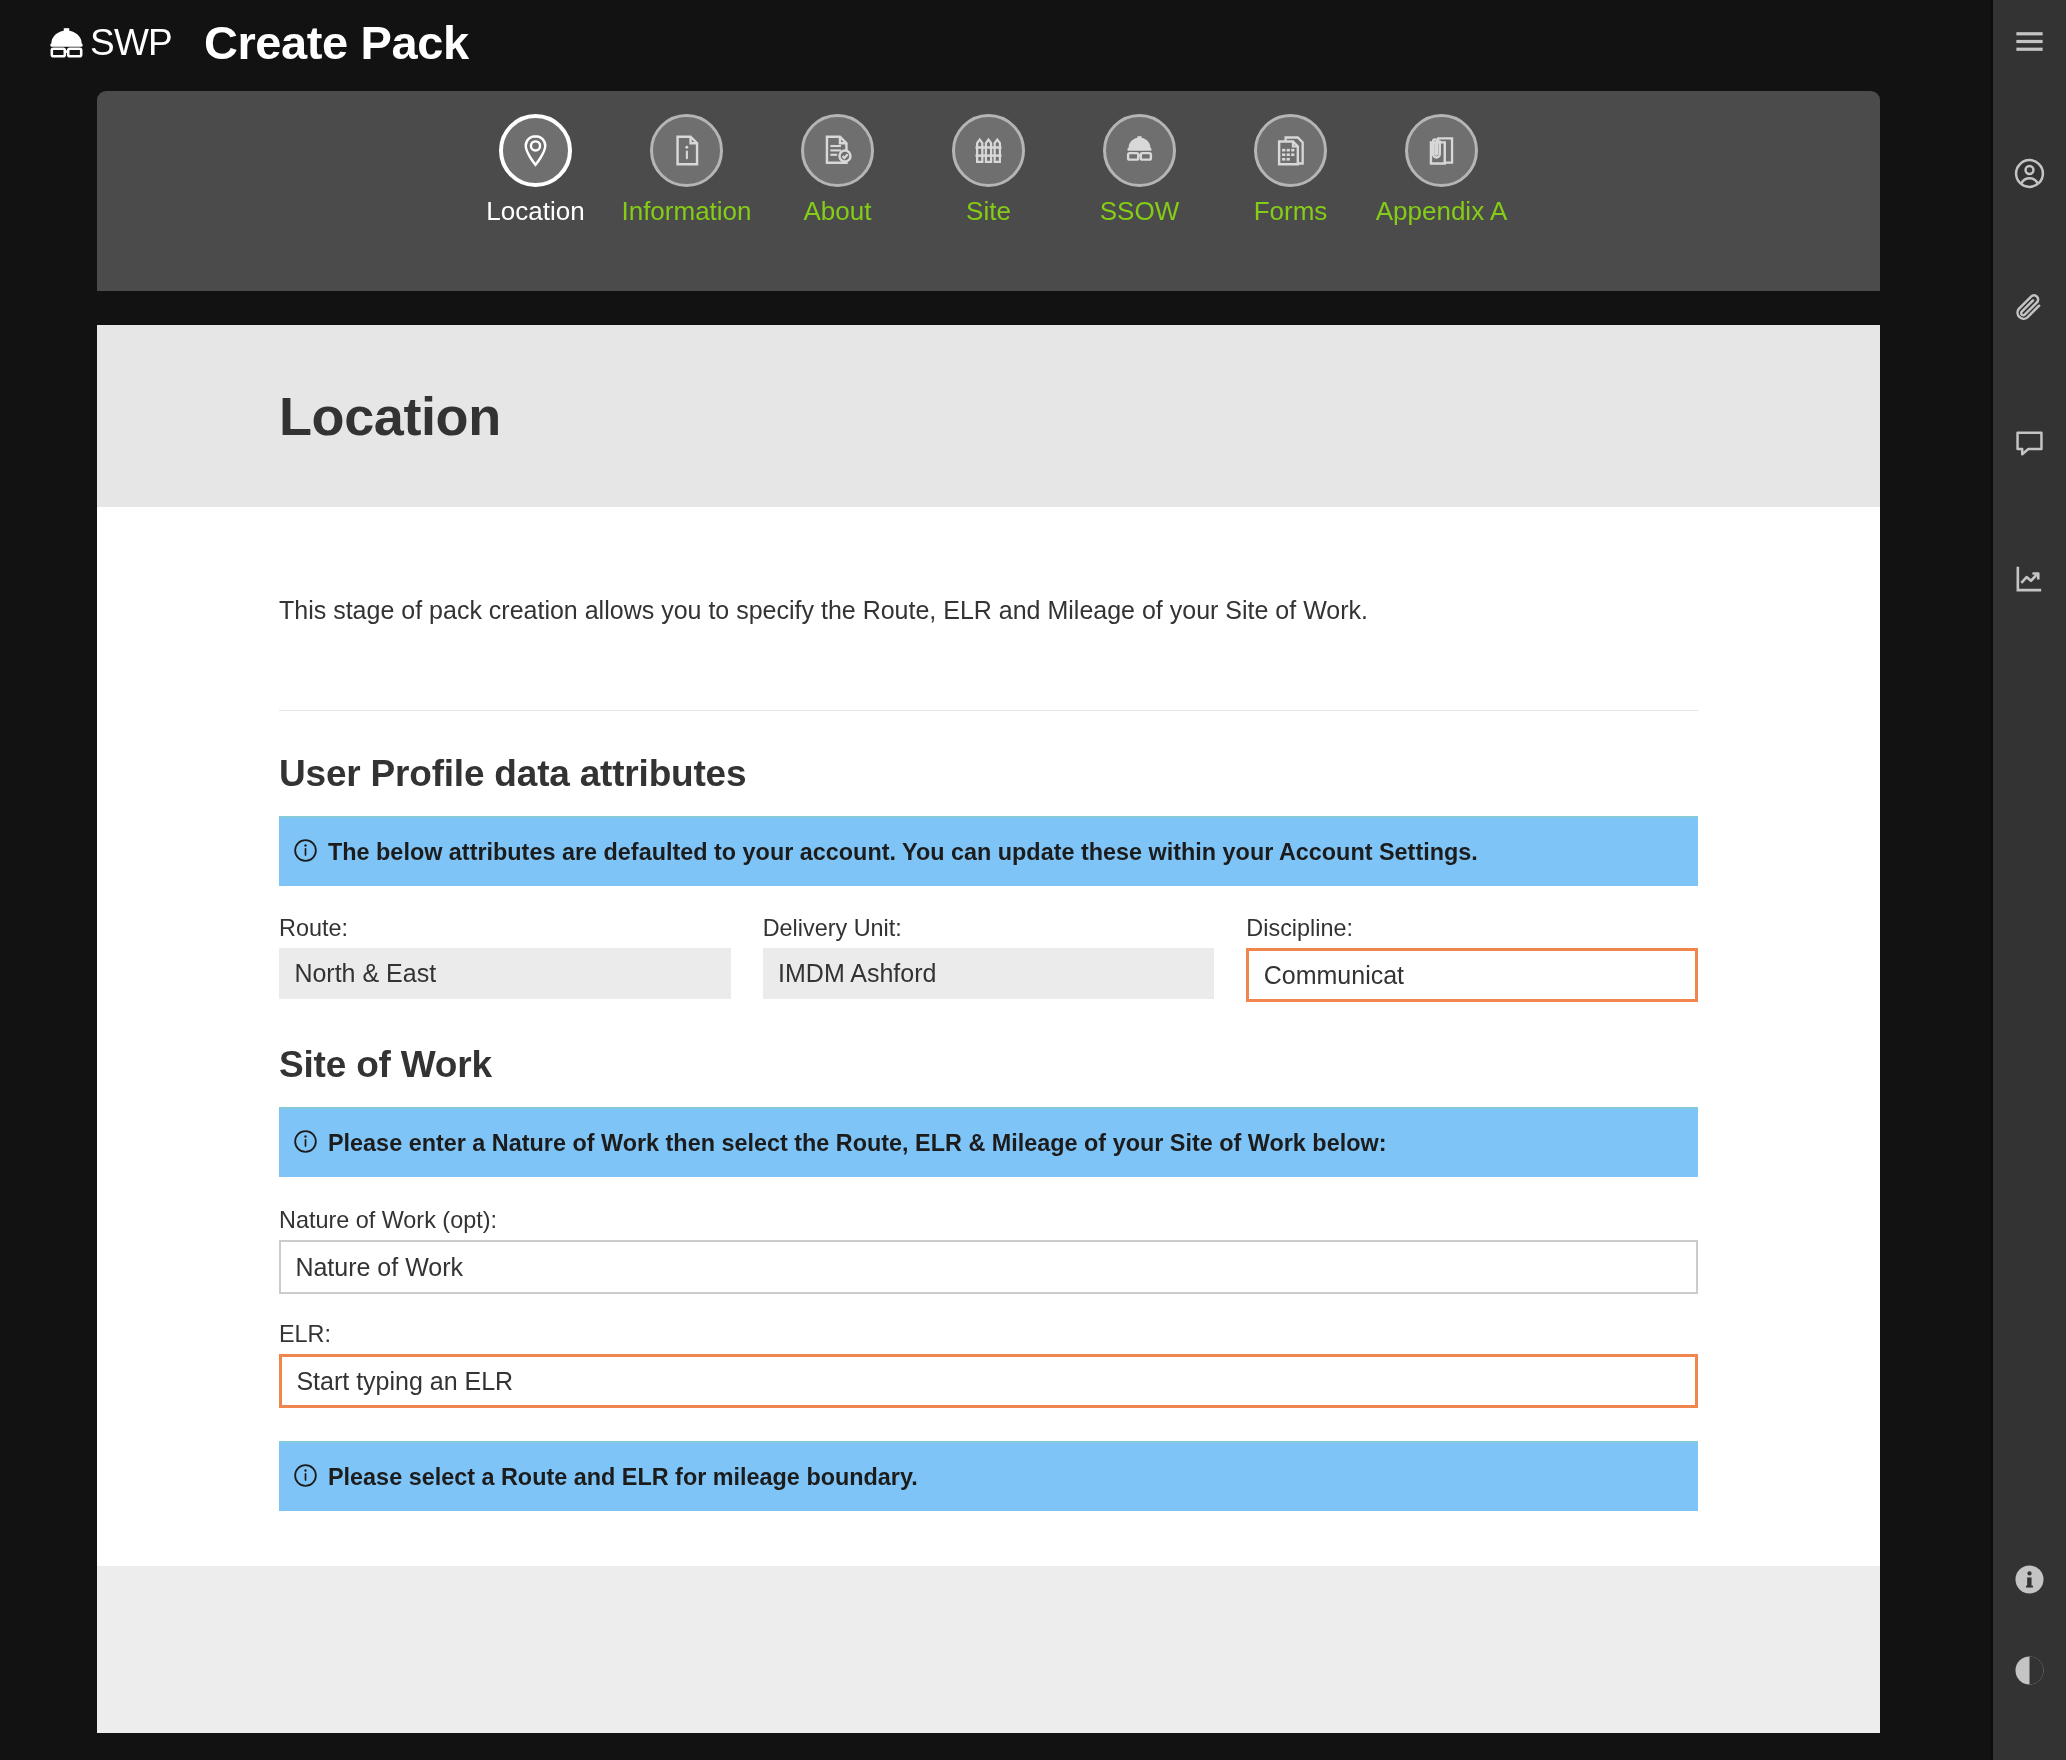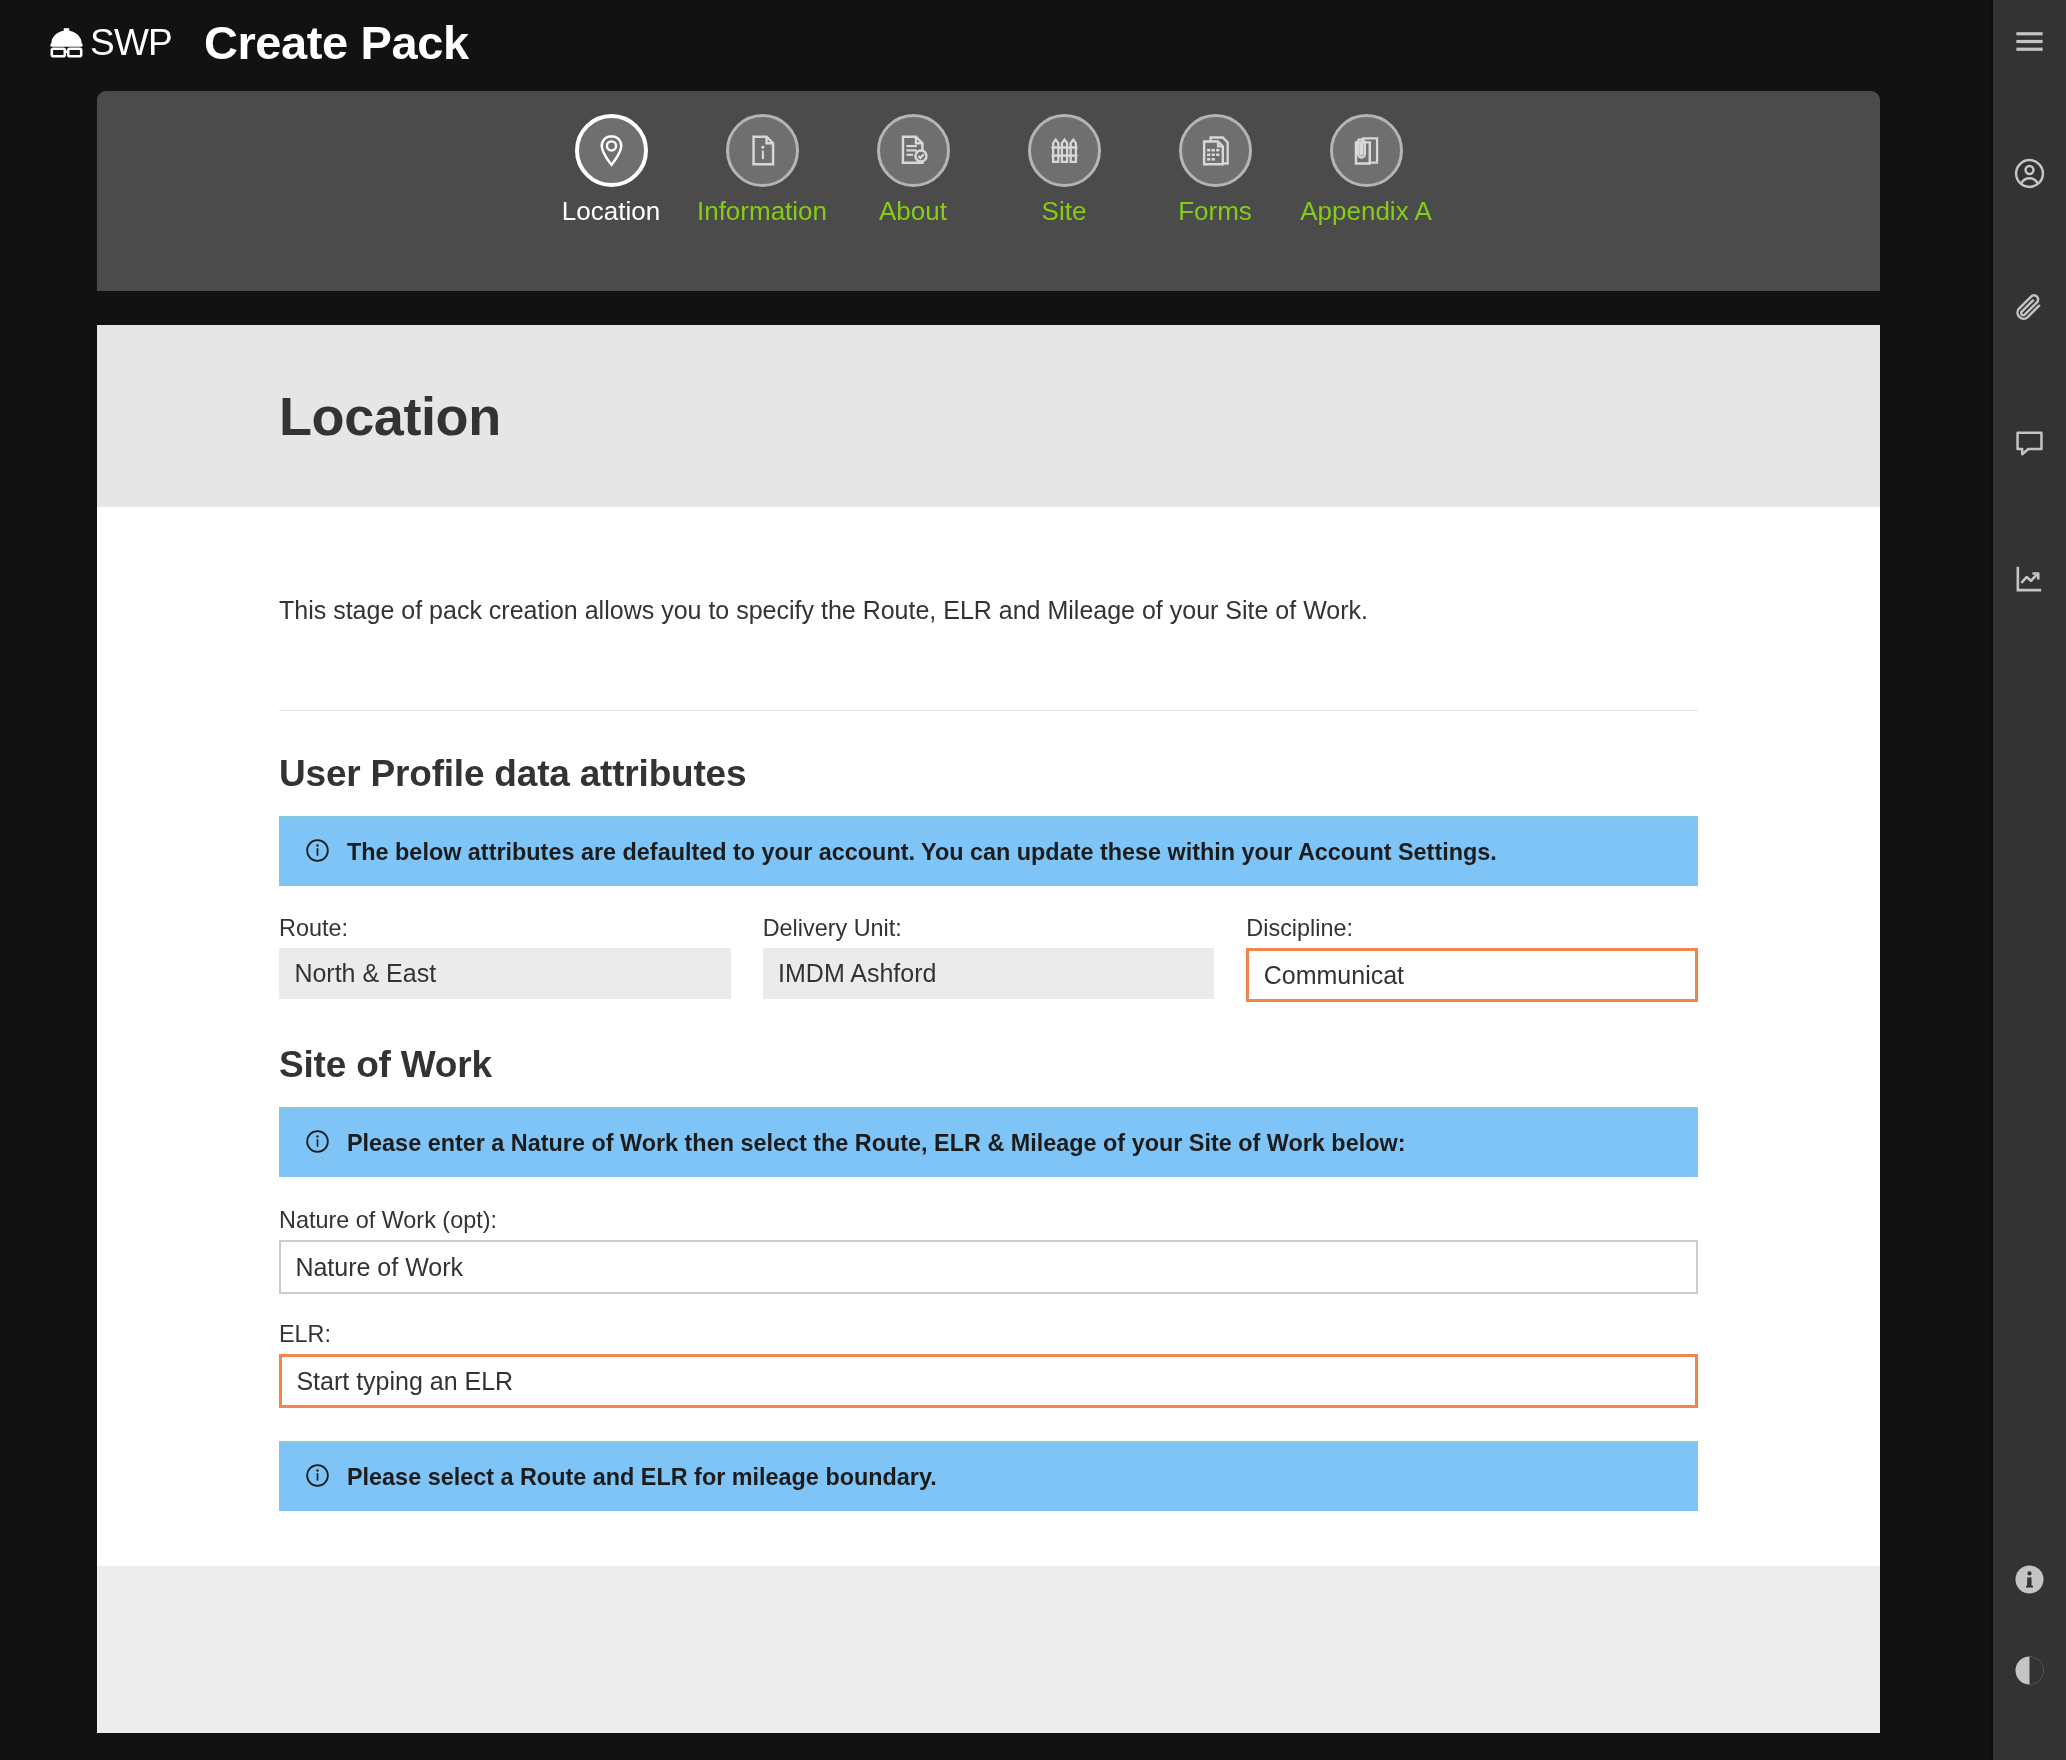--- a/index.html
+++ b/index.html
@@ -148,22 +148,22 @@
   }
 
   
   .info-banner {
     margin-top: 21px;
     background: #7fc4f7;
     border-top: 2.3px solid #86c9d9;
     height: 70px;
     display: flex;
     align-items: center;
-    padding-left: 25px;
-    gap: 16px;
+    padding-left: 13px;
+    gap: 9px;
   }
   .info-banner-text {
     font-size: 23.4px;
     color: #1c1c1c;
     font-weight: 600;
   }
   .info-circle-icon { flex: none; display:block; }
 
   
   .field-row {
@@ -308,20 +308,35 @@
             <path d="M10.4 7.5L12 5.3l1.6 2.2v11.5h-3.2z" stroke="#d8d8d8" stroke-width="1.4"></path>
             <path d="M15.8 7.5l1.6-2.2L19 7.5v11.5h-3.2z" stroke="#d8d8d8" stroke-width="1.4"></path>
             <rect x="4" y="9.4" width="16" height="1.5" fill="#d8d8d8"></rect>
             <rect x="4" y="14.4" width="16" height="1.5" fill="#d8d8d8"></rect>
           </svg>
         </span>
       </div>
       <div class="step-label">Site</div>
     </div>
 
+    <div class="step">
+      <div class="step-circle">
+        <span>
+          <svg width="39" height="39" viewBox="0 0 24 24" fill="none">
+            <path d="M6 10.5c0-3.3 2.7-5.8 6-5.8s6 2.5 6 5.8" stroke="#d8d8d8" stroke-width="1.5" fill="#d8d8d8"></path>
+            <rect x="10.7" y="3.2" width="2.6" height="3" fill="#d8d8d8"></rect>
+            <rect x="4.6" y="10.4" width="14.8" height="1.7" rx="0.6" fill="#d8d8d8"></rect>
+            <rect x="5" y="13.6" width="6.2" height="4" rx="0.9" stroke="#d8d8d8" stroke-width="1.5" fill="none"></rect>
+            <rect x="12.8" y="13.6" width="6.2" height="4" rx="0.9" stroke="#d8d8d8" stroke-width="1.5" fill="none"></rect>
+            <rect x="10.9" y="14.5" width="2.2" height="1.3" fill="#d8d8d8"></rect>
+          </svg>
+        </span>
+      </div>
+      <div class="step-label">SSOW</div>
+    </div>
 
     <div class="step">
       <div class="step-circle">
         <span>
           <svg width="39" height="39" viewBox="0 0 24 24" fill="none">
             <path d="M9 4h7.5l3 3v13H9z" stroke="#d8d8d8" stroke-width="1.4"></path>
             <path d="M5 6.5h8.5l3 3v11H5z" stroke="#d8d8d8" stroke-width="1.5" fill="#6f6f6f"></path>
             <path d="M13.5 6.5v3h3" stroke="#d8d8d8" stroke-width="1.3"></path>
             <rect x="6.8" y="11" width="2" height="1.6" fill="#d8d8d8"></rect>
             <rect x="9.6" y="11" width="2" height="1.6" fill="#d8d8d8"></rect>

